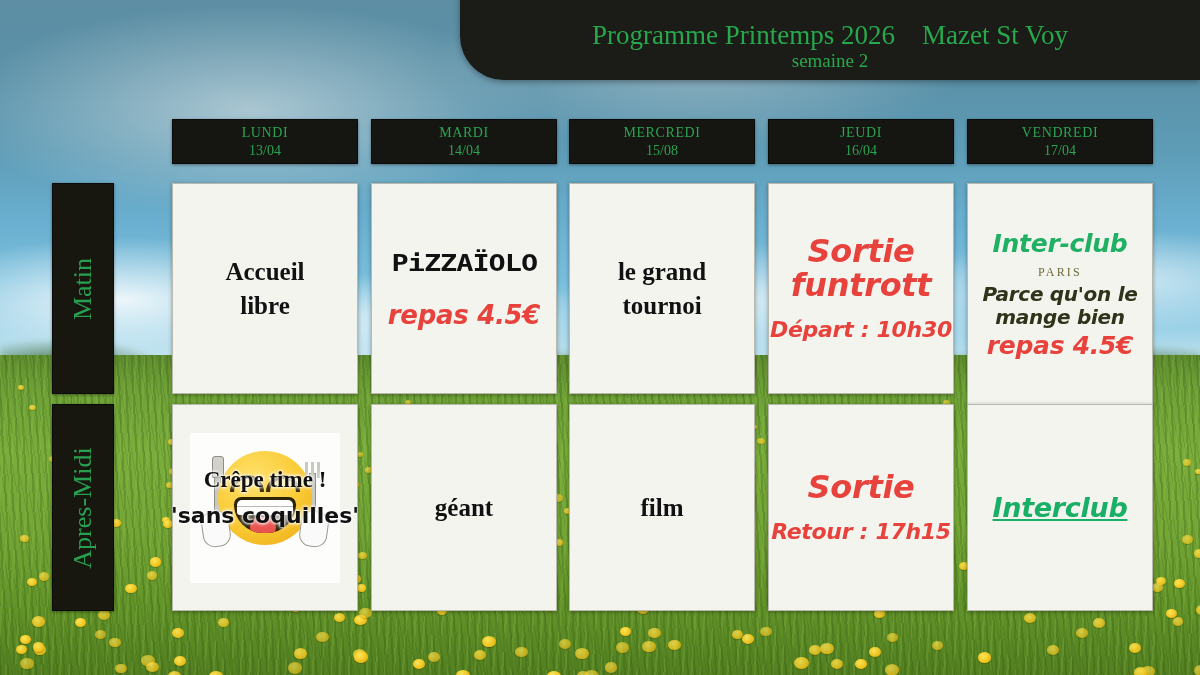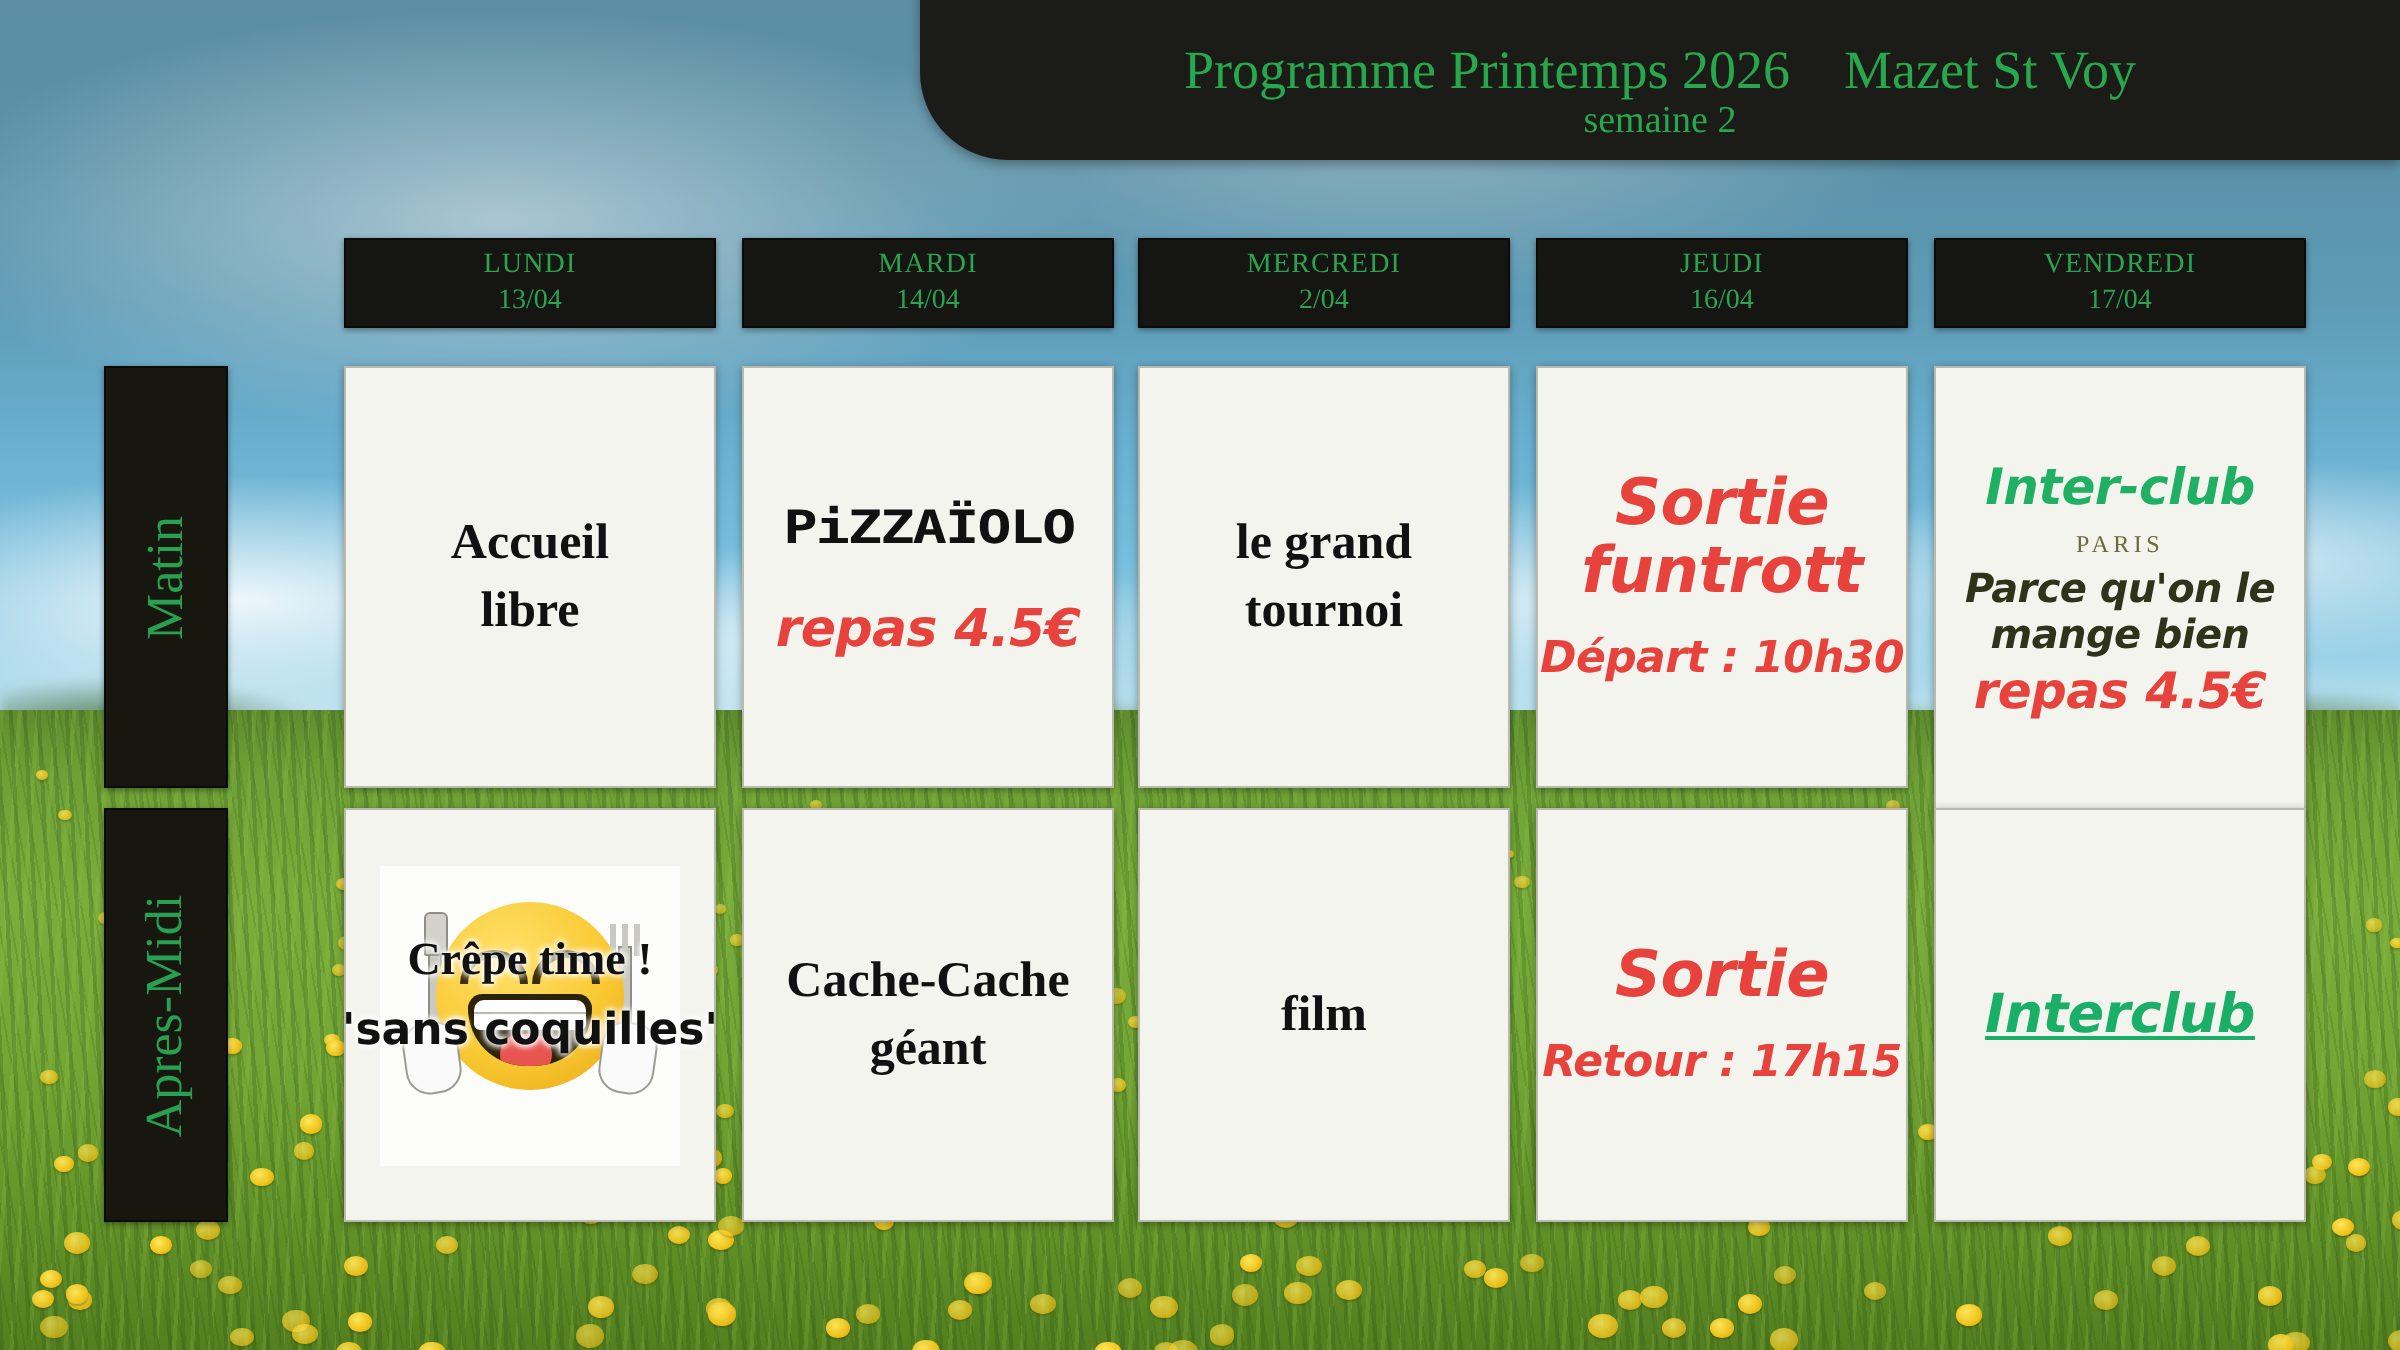--- a/index.html
+++ b/index.html
@@ -447,21 +447,21 @@
   <div class="day-header" style="left:172px;width:186px;">
     <div class="day-name">LUNDI</div>
     <div class="day-date">13/04</div>
   </div>
   <div class="day-header" style="left:371px;width:186px;">
     <div class="day-name">MARDI</div>
     <div class="day-date">14/04</div>
   </div>
   <div class="day-header" style="left:569px;width:186px;">
     <div class="day-name">MERCREDI</div>
-    <div class="day-date">2/04</div>
+    <div class="day-date">15/08</div>
   </div>
   <div class="day-header" style="left:768px;width:186px;">
     <div class="day-name">JEUDI</div>
     <div class="day-date">16/04</div>
   </div>
   <div class="day-header" style="left:967px;width:186px;">
     <div class="day-name">VENDREDI</div>
     <div class="day-date">17/04</div>
   </div>
 
@@ -515,21 +515,20 @@
         </div>
       </div>
       <div class="hand l"></div>
       <div class="hand r"></div>
       <div class="crepe-text">Crêpe time !</div>
       <div class="crepe-text2">"sans coquilles"</div>
     </div>
   </div>
 
   <div class="cell" style="left:371px;top:404px;width:186px;height:207px;">
-    <div class="txt">Cache-Cache</div>
     <div class="txt">géant</div>
   </div>
 
   <div class="cell" style="left:569px;top:404px;width:186px;height:207px;">
     <div class="txt">film</div>
   </div>
 
   <div class="cell" style="left:768px;top:404px;width:186px;height:207px;">
     <div class="script red sortie-big">Sortie</div>
     <div class="script red sortie-sub">Retour : 17h15</div>

